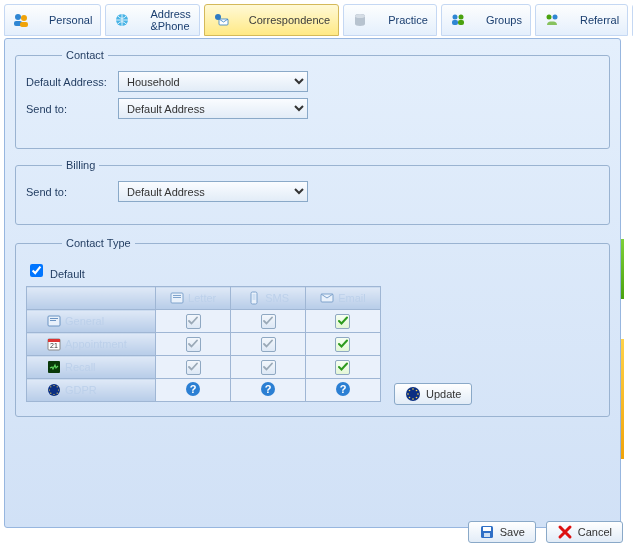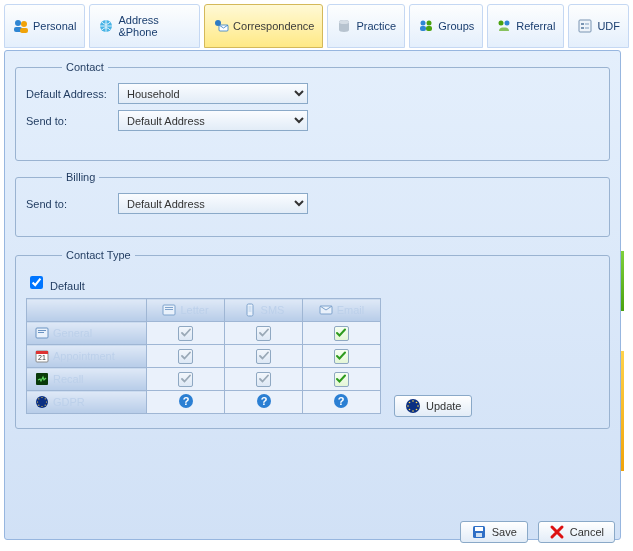--- a/index.html
+++ b/index.html
@@ -14,22 +14,22 @@
   }
   .tabbar {
     display: flex;
     gap: 4px;
     padding: 4px 4px 0 4px;
     background: #ffffff;
   }
   .tab {
     display: flex;
     align-items: center;
-    gap: 4px;
-    padding: 12px 8px;
+    gap: 20px;
+    padding: 6px 8px;
     border: 1px solid #c5d8f3;
     border-radius: 3px 3px 0 0;
     background: linear-gradient(#fdfefe, #e4effc);
     color: #1a3e6f;
     cursor: pointer;
     height: 18px;
   }
   .tab.active {
     background: linear-gradient(#fff9d6, #ffe985);
     border-color: #d4b95a;
@@ -90,21 +90,21 @@
     text-align: center;
     vertical-align: middle;
     font-weight: normal;
   }
   .ct-table th {
     background: linear-gradient(#dfe9f7, #b7cce8);
   }
   .ct-table td.rowhdr, .ct-table th.rowhdr {
     width: 116px;
     text-align: left;
-    padding-left: 4px;
+    padding-left: 16px;
     background: linear-gradient(#dfe9f7, #b7cce8);
   }
   .ct-table th.rowhdr.blank { background: linear-gradient(#dfe9f7, #b7cce8); }
   .colhdr-inner, .rowhdr-inner {
     display: flex; align-items: center; gap: 4px;
     padding-left: 4px;
     color: #bcd0ea;
     font-size: 11px;
   }
   .colhdr-inner { justify-content: center; padding-left: 0; }
@@ -133,21 +133,21 @@
     border-radius: 3px;
     background: linear-gradient(#ffffff, #e2ecf7);
     color: #333;
     cursor: pointer;
     font-family: inherit;
     font-size: 11px;
   }
   .btn .bicon { width:16px; height:16px; display:flex; align-items:center; justify-content:center; }
   .footer-outer {
     position: absolute;
-    right: 18px;
+    right: 10px;
     bottom: 8px;
     display: flex;
     gap: 10px;
   }
   .right-strip {
     position: absolute;
     right: -4px;
     top: 200px;
     width: 3px; height: 60px;
     background: linear-gradient(#7fd03b,#4aa20f);

